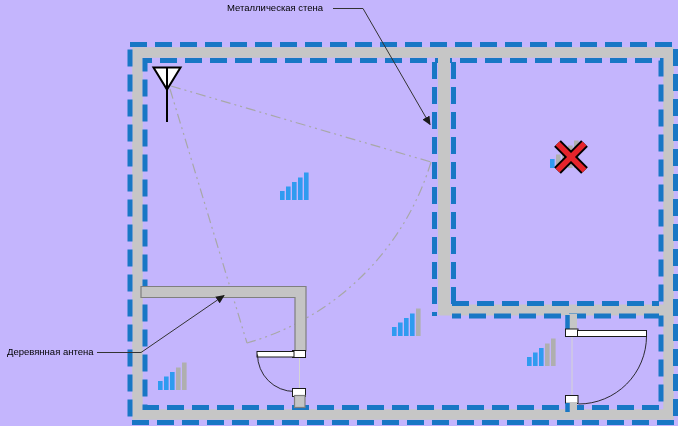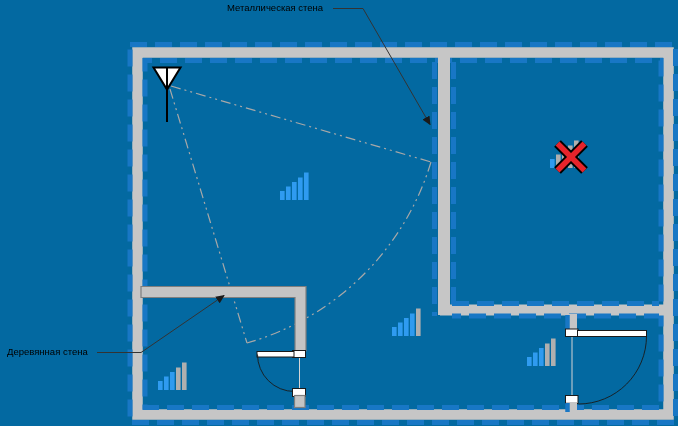--- a/index.html
+++ b/index.html
@@ -1,17 +1,17 @@
 <!DOCTYPE html>
 <html style="--wall-blue: #1877C5; --wall-gray: #C6C6C6; --wood-fill: #C4C4C4; --wood-edge: #7F7F7F; --coverage: #A8A8A8; --leader: #333333;"><head>
 <meta charset="utf-8">
 <style>
   html,body{margin:0;padding:0;background:#fff;}
   .stage{
-    position:relative;width:678px;height:426px;background:#0369a1;overflow:hidden;
+    position:relative;width:678px;height:426px;background:#c4b5fd;overflow:hidden;
     font-family:"Liberation Sans", sans-serif;
   }
   svg{position:absolute;left:0;top:0;}
   .label{
     position:absolute;font-size:9.5px;color:#000;white-space:nowrap;line-height:11px;
   }
   #lbl-metal{left:227px;top:2px;}
   #lbl-wood{left:7px;top:346px;}
   #lbl-antenna{left:127px;top:119px;width:64px;text-align:center;white-space:normal;}
   
@@ -128,14 +128,14 @@
           <rect x="158" y="381" width="4.6" height="9" fill="#2F9BF0"></rect>
           <rect x="164" y="376.5" width="4.6" height="13.5" fill="#2F9BF0"></rect>
           <rect x="170" y="372" width="4.6" height="18" fill="#2F9BF0"></rect>
           <rect x="176" y="367.5" width="4.6" height="22.5" fill="#AFAFAF"></rect>
           <rect x="182" y="362.5" width="4.6" height="27.5" fill="#AFAFAF"></rect>
         </g>
       </g>
   </svg>
 
   <div class="label" id="lbl-metal">Металлическая стена</div>
-  <div class="label" id="lbl-wood">Деревянная стена</div>
+  <div class="label" id="lbl-wood">Деревянная антена</div>
 </div>
 
 </body></html>

